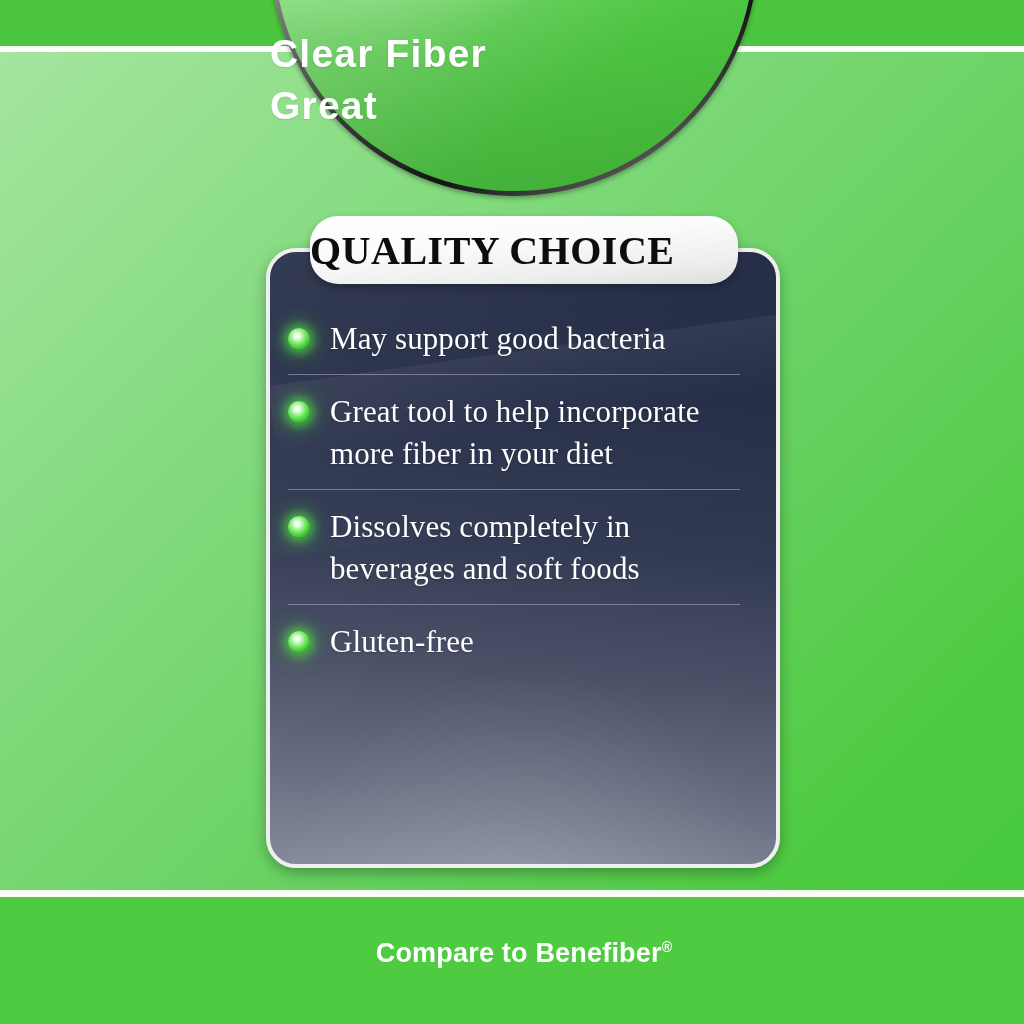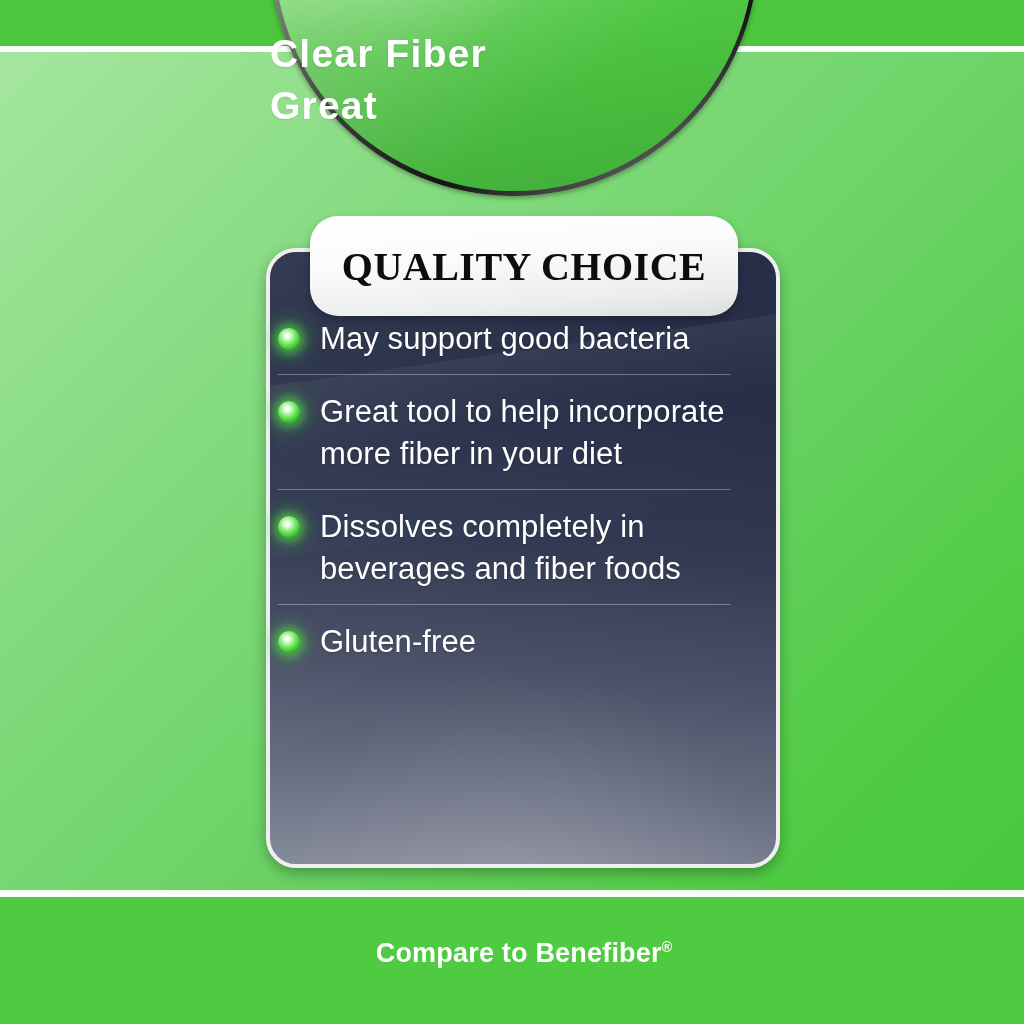--- a/index.html
+++ b/index.html
@@ -158,43 +158,43 @@
     background: radial-gradient(ellipse at 50% 100%, rgba(255,255,255,0.16) 0%, rgba(255,255,255,0) 70%);
     pointer-events: none;
   }
 
   
   .banner {
     position: absolute;
     left: 310px;
     top: 216px;
     width: 428px;
-    height: 100px;
+    height: 68px;
     border-radius: 28px;
     background: linear-gradient(175deg, #ffffff 0%, #fbfbfb 40%, #eceded 78%, #dcdedd 100%);
     box-shadow: 0 4px 9px rgba(0,0,0,0.28);
     display: flex;
     align-items: center;
-    justify-content: center;
   }
   .banner-text {
     font-family: "Liberation Serif", serif;
     font-weight: bold;
     font-size: 40px;
     letter-spacing: 0.5px;
     color: #0d0d0d;
     white-space: nowrap;
   }
 
   
   .bullets {
     position: absolute;
-    left: 278px;
+    left: 288px;
     top: 318px;
     width: 452px;
+    font-family: Liberation Serif, serif;
   }
   .bullet-row {
     display: flex;
     align-items: flex-start;
     padding-bottom: 14px;
   }
   .bullet-row + .bullet-row {
     padding-top: 16px;
     border-top: 1px solid rgba(210,215,225,0.42);
   }
@@ -251,21 +251,21 @@
     <div class="bullet-row">
       <span class="dot"></span>
       <span class="bullet-text">May support good bacteria</span>
     </div>
     <div class="bullet-row">
       <span class="dot"></span>
       <span class="bullet-text">Great tool to help incorporate more fiber in your diet</span>
     </div>
     <div class="bullet-row">
       <span class="dot"></span>
-      <span class="bullet-text">Dissolves completely in beverages and fiber foods</span>
+      <span class="bullet-text">Dissolves completely in beverages and soft foods</span>
     </div>
     <div class="bullet-row">
       <span class="dot"></span>
       <span class="bullet-text">Gluten-free</span>
     </div>
   </div>
 
   <div class="band-bottom-line"></div>
   <div class="band-bottom"></div>
   <div class="footer-text"><span>Compare to Benefiber</span><sup>®</sup></div>

